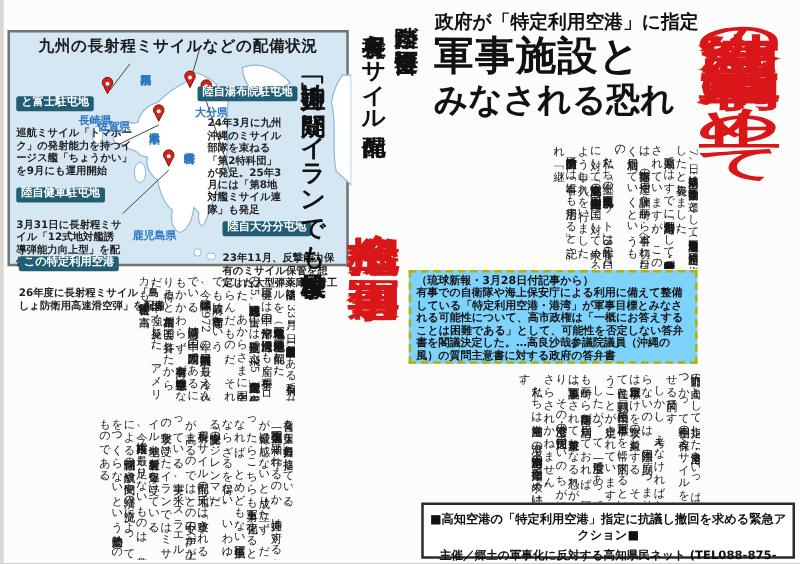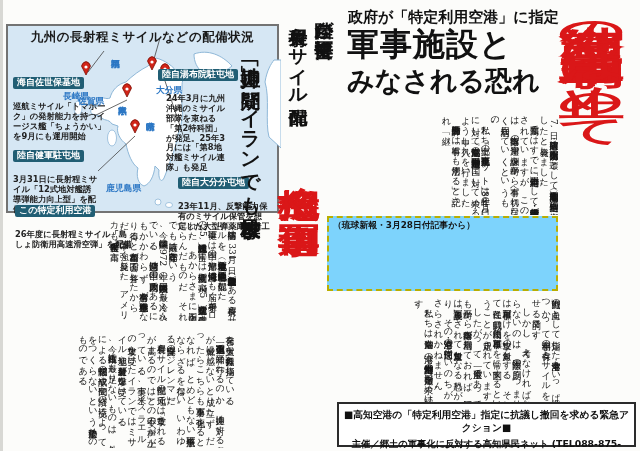--- a/index.html
+++ b/index.html
@@ -107,21 +107,21 @@
         <g transform="translate(127,107)">
           <path d="M0 0 L-3 -6 A4.2 4.2 0 1 1 3 -6 Z" fill="#d22418" stroke="#7a1208" stroke-width="0.8"></path>
             <circle cx="0" cy="-8" r="1.6" fill="#fff"></circle>
           </g>
       </g>
     </svg>
 
     <div id="map-title" class="abs">九州の長射程ミサイルなどの配備状況</div>
 
     <div class="base-label" style="left:5px;top:13px;width:98px;">
-      <span class="base-head">海自佐世保基地</span>
+      <span class="base-head">と富士駐屯地</span>
       <div class="base-desc">巡航ミサイル「トマホーク」の発射能力を持つイージス艦「ちょうかい」を9月にも運用開始</div>
     </div>
     <div class="base-label" style="left:150px;top:5px;width:72px;">
       <span class="base-head">陸自湯布院駐屯地</span>
       <div class="base-desc" style="margin-left:8px;width:64px;">24年3月に九州沖縄のミサイル部隊を束ねる「第2特科団」が発足。25年3月には「第8地対艦ミサイル連隊」も発足</div>
     </div>
     <div class="base-label" style="left:5px;top:86px;width:85px;">
       <span class="base-head">陸自健軍駐屯地</span>
       <div class="base-desc">3月31日に長射程ミサイル「12式地対艦誘導弾能力向上型」を配備</div>
     </div>
@@ -164,20 +164,21 @@
   <div id="headline2" class="hhead">みなされる恐れ</div>
   <div id="right-band1" class="vbody">
       <p>　7日、政府・防衛省は防衛力（軍事力）強化の一環として高知龍馬空港（国管理）を「特定利用空港」に指定したと発表しました。</p>
       <p>　高知県ではすでに「特定利用港湾」として高知港・須崎港・宿毛湾港が指定されていますが、この特定利用空港・港湾は、自衛隊等の運用や訓練を平時から有事へ切れ目なく利活用していくというもの。</p>
       <p>　私たち「郷土の軍事化反対県民ネット」は昨年8月6日に高知県に対して「高知龍馬空港の特定利用空港指定撤回」を国に対して求めるよう申し入れを行いました。</p>
       <p>　防衛力整備計画には「有事にも活用する」と記され、「継</p>
     </div>
 
   <div id="quote-box" class="abs">
     <div id="quote-source">（琉球新報・3月28日付記事から）</div>
+    <div id="quote-text">有事での自衛隊や海上保安庁による利用に備えて整備している「特定利用空港・港湾」が軍事目標とみなされる可能性について、高市政権は「一概にお答えすることは困難である」として、可能性を否定しない答弁書を閣議決定した。…高良沙哉参議院議員（沖縄の風）の質問主意書に対する政府の答弁書</div>
   </div>
 
   <div id="right-band2" class="vbody">
       <p>戦能力」の向上として指定した空港・港湾をいっぱいつかって相手側の保有ミサイルを枯渇させる目的です。</p>
       <p>　しかし、考えなければならないのは、国際法の原則、つまり紛争当事者は軍事目標だけを攻撃の対象とする、そして住民と戦闘員、民用物と軍事目標とを常に区別するということが規定されています。</p>
       <p>　したがって、一般空港であっても平時から自衛隊等が利活用しておれば、国際法的に「特定利用空港」は「軍事施設」とされて攻撃対象となる恐れがあり、その空港・港湾の周辺住民のいのちが危険にさらされかねません。</p>
       <p>　私たちは高知空港、3港湾の特定利用空港・港湾の指定撤回を求め続けます。</p>
     </div>
   <div id="red-right" class="vhead">高知空港の軍事利用は止めて</div>
 

